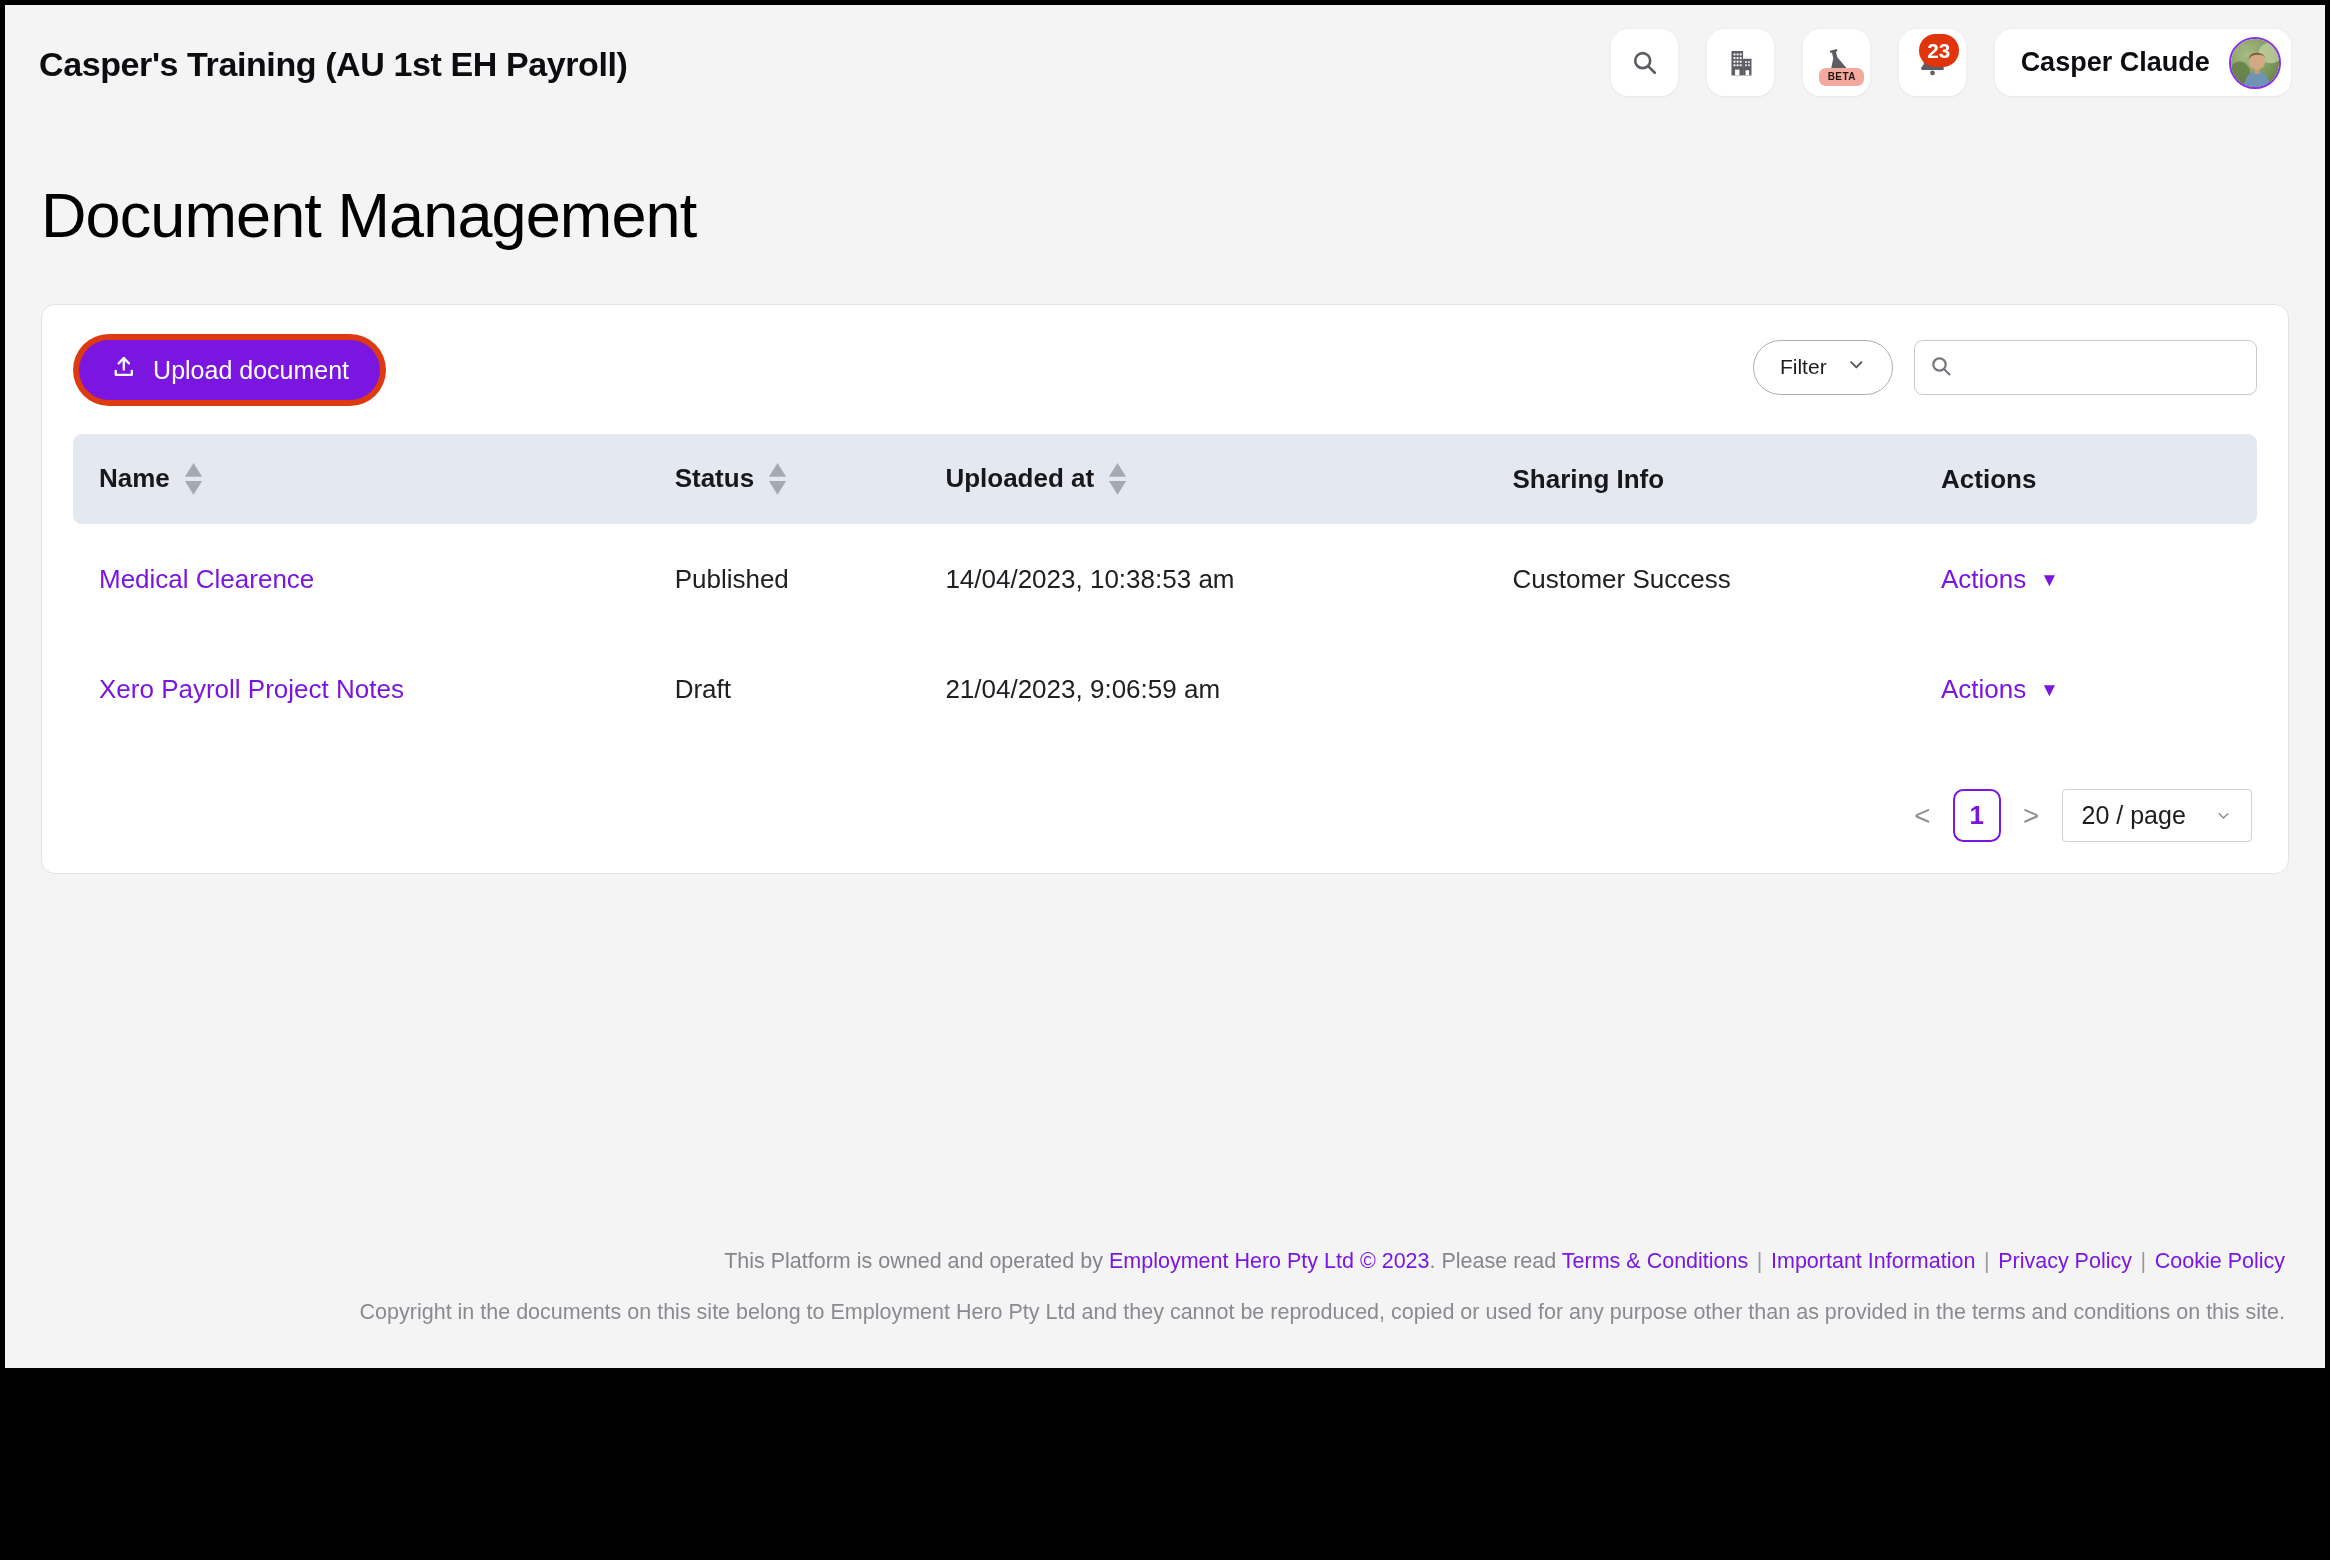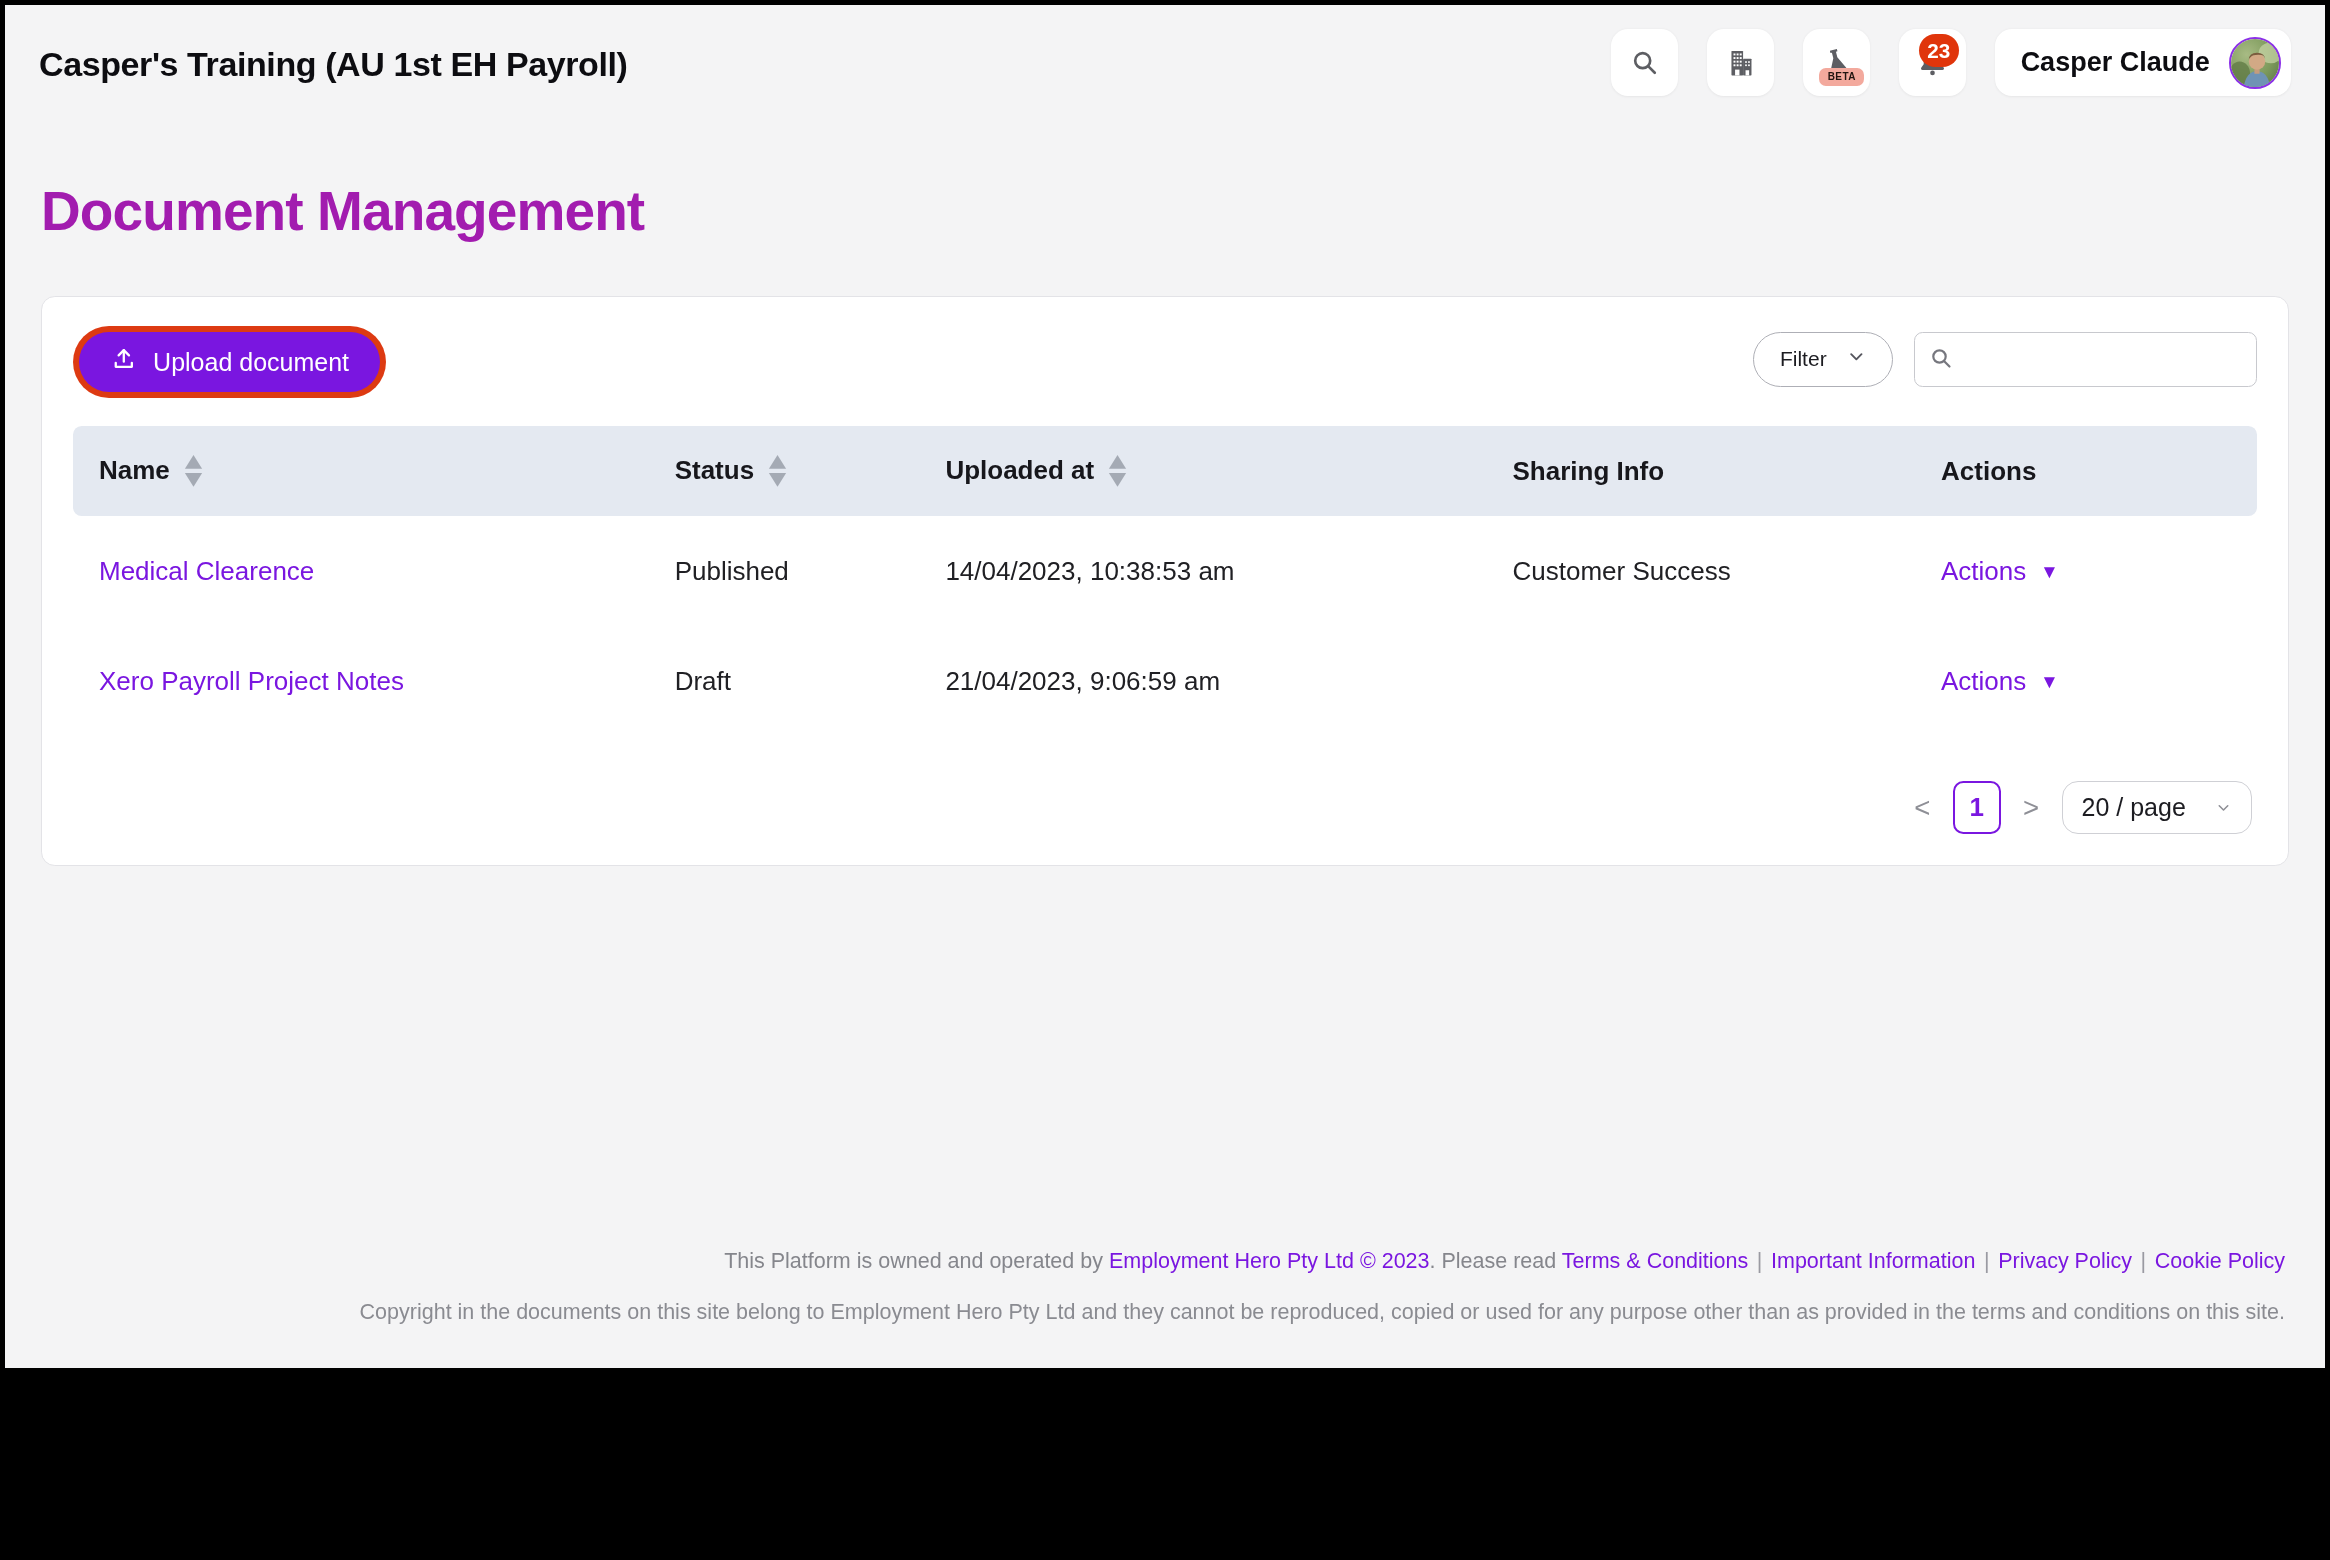--- a/index.html
+++ b/index.html
@@ -55,21 +55,21 @@
     box-shadow:0 0.9px 2.6px rgba(0,0,0,0.06);cursor:pointer;
   }
   .user-name{font-size:27px;font-weight:800;color:#0d0d11;}
   .avatar{
     width:52px;height:52px;border-radius:50%;
     border:2.6px solid #8b2fe8;overflow:hidden;flex:0 0 auto;
   }
   
   .page-title{
     margin:83px 0 0 36px;
-    font-size:55px;font-weight:700;color:#a21caf;letter-spacing:-0.9px;
+    font-size:63px;font-weight:400;color:#000000;letter-spacing:-0.9px;
   }
   
   .card{
     margin:53px 36px 0 36px;
     background:#fff;border:0.9px solid #e3e3e7;border-radius:13.8px;
     padding:29px 31px 31px 31px;
   }
   .toolbar{display:flex;justify-content:space-between;align-items:center;margin-bottom:34px;}
   .upload-btn{
     display:flex;align-items:center;gap:15.5px;
@@ -126,21 +126,21 @@
   .page-arrow{
     background:none;border:none;color:#8e8f96;font-size:27.6px;cursor:pointer;
     font-family:inherit;line-height:1;
   }
   .page-num{
     width:48px;height:53px;border:2.6px solid var(--accent);border-radius:10.3px;
     color:var(--accent);font-size:26px;font-weight:700;background:#fff;
     display:flex;align-items:center;justify-content:center;cursor:pointer;
   }
   .page-size{
-    height:53px;border:1.7px solid #cfd0d5;border-radius:16px;background:#fff;
+    height:53px;border:1.7px solid #cfd0d5;border-radius:4px;background:#fff;
     display:flex;align-items:center;gap:29px;padding:0 19px;
     font-size:25px;color:#1c1c21;cursor:pointer;font-family:inherit;
   }
   .page-size .chev{color:#8e8f96;}
   
   .footer{
     position:absolute;left:38px;right:40px;bottom:41px;
     text-align:right;color:var(--text-gray);font-size:21.5px;line-height:1.4;
   }
   .footer a{color:var(--accent);text-decoration:none;cursor:pointer;}

